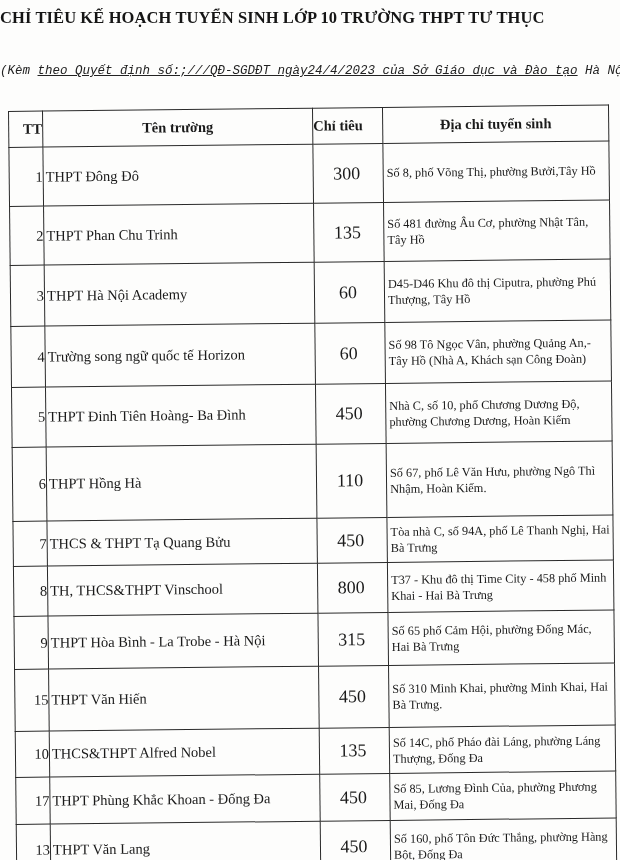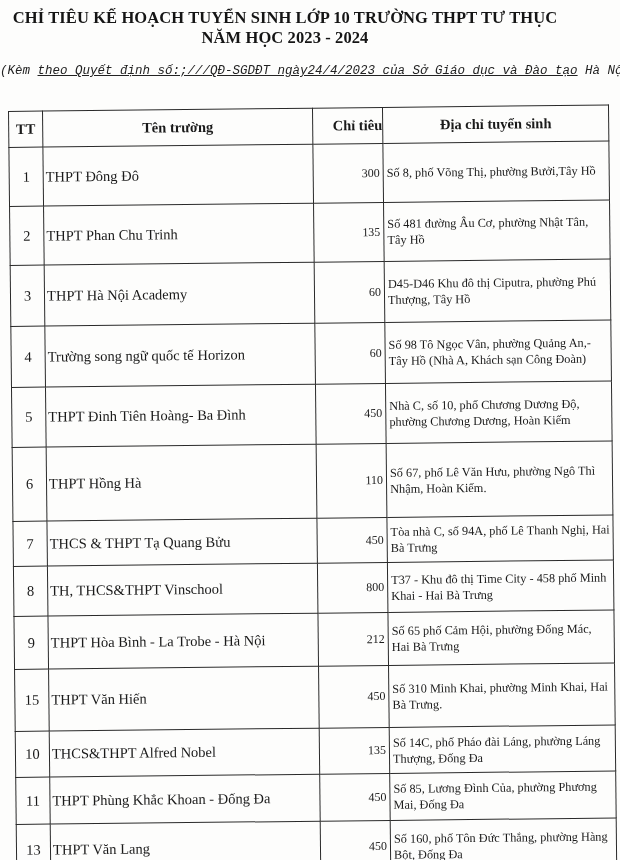--- a/index.html
+++ b/index.html
@@ -19,21 +19,21 @@
     position: absolute;
     left: 0; top: 0;
     width: 620px; height: 860px;
     background: #fdfdfc;
   }
   .title {
     position: absolute;
     left: 0;
     top: 8px;
     width: 570px;
-    text-align: center;
+    text-align: left;
     font-weight: bold;
     font-size: 16.5px;
     line-height: 20px;
     letter-spacing: 0.1px;
     color: #151515;
   }
   .title .line { display: block; }
   .subtitle {
     position: absolute;
     left: 0;
@@ -69,40 +69,39 @@
   table.quota th {
     font-weight: bold;
     font-size: 14.5px;
     height: 35px;
   }
   col.c-tt { width: 34px; }
   col.c-name { width: 270px; }
   col.c-quota { width: 70px; }
   col.c-addr { width: 226px; }
 
-  .tt { text-align: center; }
+  .tt { text-align: right; }
   .name { text-align: left; padding-left: 2px !important; white-space: nowrap; }
-  .quota-cell { text-align: right; padding-right: 3px !important; font-size: 12px; }
+  .quota-cell { text-align: center; padding-right: 3px !important; font-size: 18px; }
   .addr {
     font-size: 12.3px;
     line-height: 16px;
     text-align: left;
     padding: 0 2px 0 3px !important;
   }
   th.h-name, th.h-addr { text-align: center; }
-  th.h-quota { text-align: right; margin-left: 12px; }
+  th.h-quota { text-align: left; margin-left: 12px; }
 </style>
 </head>
 <body>
 
 <div class="page">
 
   <div class="title">
     <span class="line">CHỈ TIÊU KẾ HOẠCH TUYỂN SINH LỚP 10 TRƯỜNG THPT TƯ THỤC</span>
-    <span class="line">NĂM HỌC 2023 - 2024</span>
   </div>
 
   <div class="subtitle">
     <span>(Kèm </span><span class="u">theo Quyết định số:;///QĐ-SGDĐT ngày24/4/2023 của Sở Giáo dục và Đào tạo</span><span>  Hà Nội)</span>
   </div>
 
   <div class="table-wrap">
     <table class="quota">
       <colgroup>
         <col class="c-tt">
@@ -163,37 +162,37 @@
         </tr>
         <tr style="height:50px">
           <td class="tt">8</td>
           <td class="name">TH, THCS&amp;THPT Vinschool</td>
           <td class="quota-cell">800</td>
           <td class="addr">T37 - Khu đô thị Time City - 458 phố Minh Khai - Hai Bà Trưng</td>
         </tr>
         <tr style="height:53px">
           <td class="tt">9</td>
           <td class="name">THPT Hòa Bình - La Trobe - Hà Nội</td>
-          <td class="quota-cell">212</td>
+          <td class="quota-cell">315</td>
           <td class="addr">Số 65 phố Cảm Hội, phường Đống Mác, Hai Bà Trưng</td>
         </tr>
         <tr style="height:62px">
           <td class="tt">15</td>
           <td class="name">THPT Văn Hiến</td>
           <td class="quota-cell">450</td>
           <td class="addr">Số 310 Minh Khai, phường Minh Khai, Hai Bà Trưng.</td>
         </tr>
         <tr style="height:46px">
           <td class="tt">10</td>
           <td class="name">THCS&amp;THPT Alfred Nobel</td>
           <td class="quota-cell">135</td>
           <td class="addr">Số 14C, phố Pháo đài Láng, phường Láng Thượng, Đống Đa</td>
         </tr>
         <tr style="height:47px">
-          <td class="tt">11</td>
+          <td class="tt">17</td>
           <td class="name">THPT Phùng Khắc Khoan - Đống Đa</td>
           <td class="quota-cell">450</td>
           <td class="addr">Số 85, Lương Đình Của, phường Phương Mai, Đống Đa</td>
         </tr>
         <tr style="height:52px">
           <td class="tt">13</td>
           <td class="name">THPT Văn Lang</td>
           <td class="quota-cell">450</td>
           <td class="addr">Số 160, phố Tôn Đức Thắng, phường Hàng Bột, Đống Đa</td>
         </tr>

